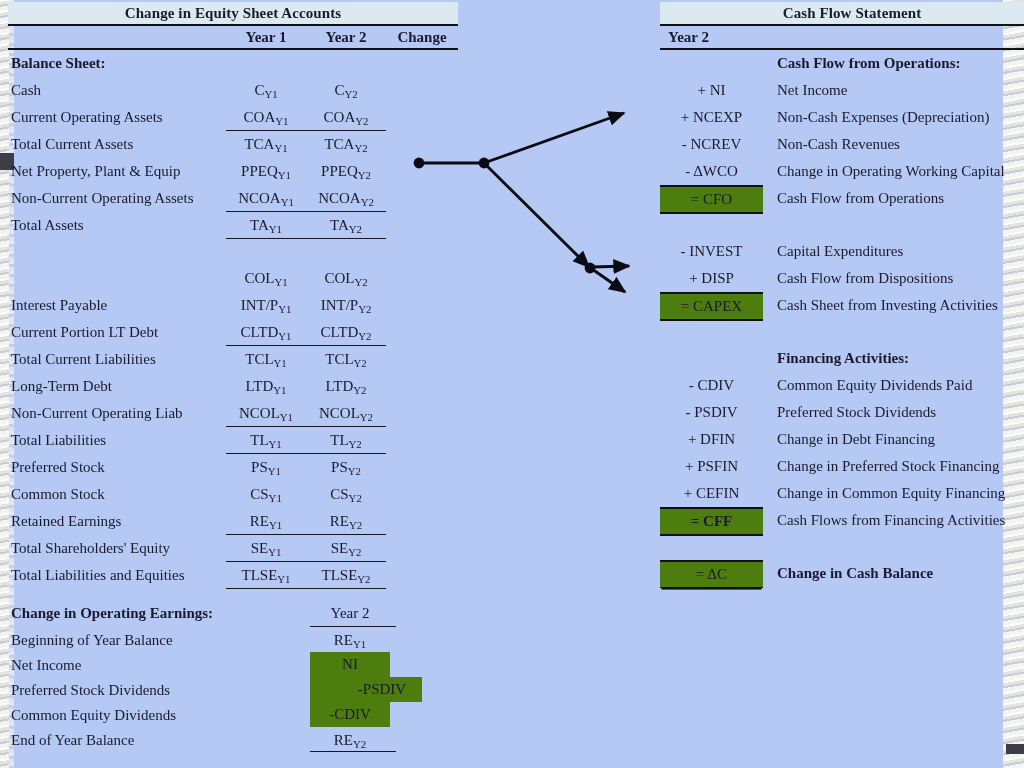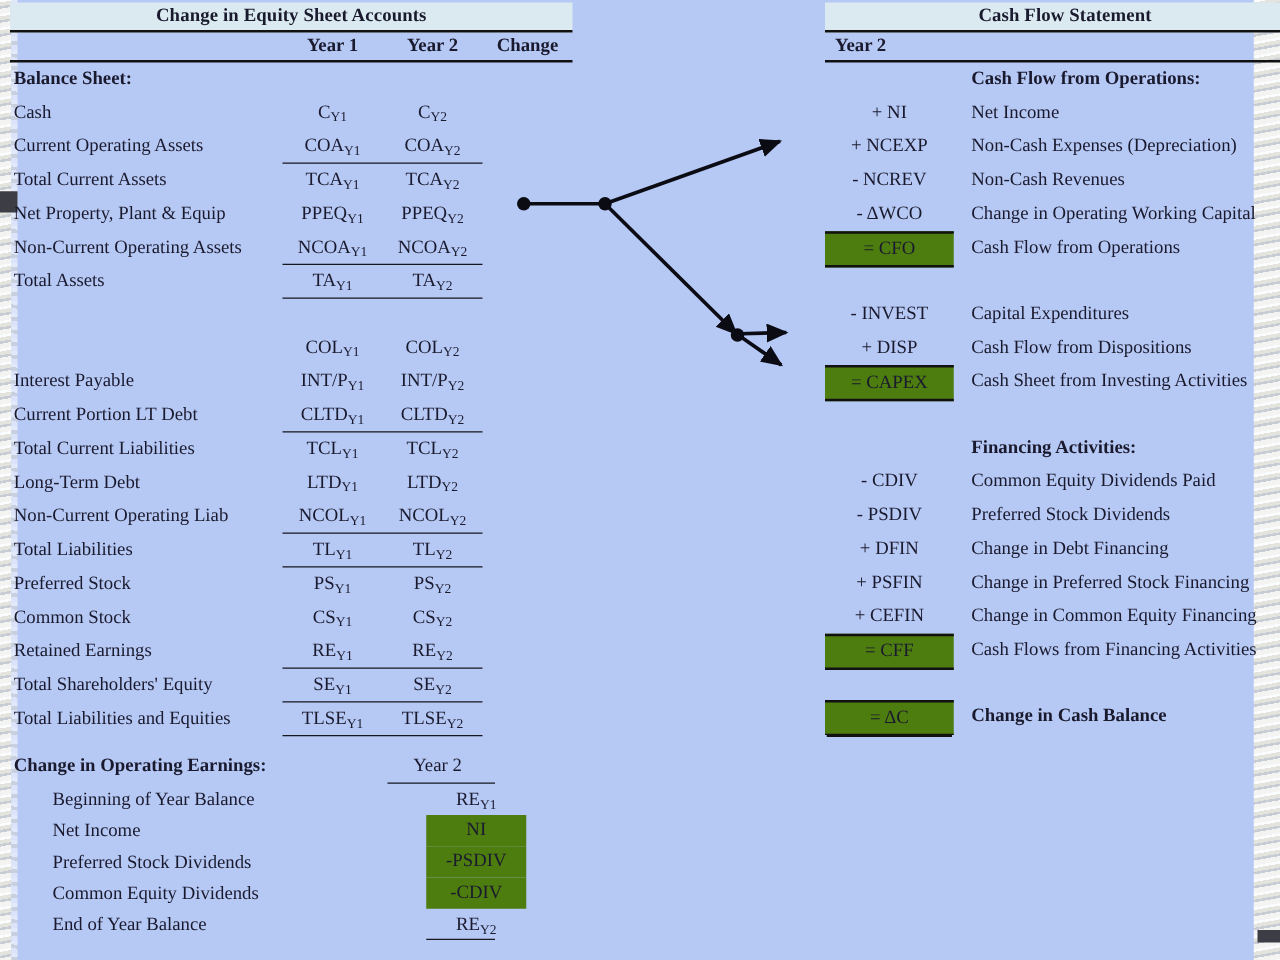--- a/index.html
+++ b/index.html
@@ -43,21 +43,21 @@
     line-height:22px;height:22px;
   }
   .subhdr{
     height:22px;line-height:22px;
     border-bottom:2.5px solid #111;
     position:relative;font-weight:bold;font-size:15px;
   }
   .rowblk{position:relative;}
   .row{height:27px;line-height:27px;position:relative;font-size:15px;white-space:nowrap;}
   .row.gap{height:26px;}
-  .row.tight{height:25px;margin-left:31px;}
+  .row.tight{height:25px;}
   .lbl{position:absolute;left:0;top:0;}
   .bold{font-weight:bold;}
   .cell{position:absolute;top:0;text-align:center;}
   sub{font-size:.72em;vertical-align:-0.28em;}
 
   
   .rule,.rule2{position:absolute;left:0;right:0;}
   .rule{bottom:0;border-bottom:1.6px solid #17171f;}
   .rule2{bottom:0;border-bottom:1.6px solid #17171f;box-shadow:0 3px 0 -1.4px #17171f;}
 
@@ -227,21 +227,21 @@
       <div class="row tight">
         <span class="lbl l-lbl">Beginning of Year Balance</span>
         <span class="cell re-col">RE<sub>Y1</sub></span>
       </div>
       <div class="row tight">
         <span class="lbl l-lbl">Net Income</span>
         <span class="cell re-col shade" style="height: 25px; line-height: 25px;">NI</span>
       </div>
       <div class="row tight">
         <span class="lbl l-lbl">Preferred Stock Dividends</span>
-        <span class="cell re-col shade" style="height: 25px; line-height: 25px;">-PSDIV</span>
+        <span class="cell re-col shade" style="height: 25px; line-height: 25px; padding-left: 32px;">-PSDIV</span>
       </div>
       <div class="row tight">
         <span class="lbl l-lbl">Common Equity Dividends</span>
         <span class="cell re-col shade" style="height: 25px; line-height: 25px;">-CDIV</span>
       </div>
       <div class="row tight">
         <span class="lbl l-lbl">End of Year Balance</span>
         <span class="cell re-col">RE<sub>Y2</sub></span>
         <span class="rule2" style="left: 302px; right: 62px;"></span>
       </div>
@@ -319,21 +319,21 @@
       </div>
       <div class="row">
         <span class="cell r-amt">+ PSFIN</span>
         <span class="lbl r-desc">Change in Preferred Stock Financing</span>
       </div>
       <div class="row">
         <span class="cell r-amt">+ CEFIN</span>
         <span class="lbl r-desc">Change in Common Equity Financing</span>
       </div>
       <div class="row">
-        <span class="cell r-amt shade boxtop boxbot" style="height: 25px; line-height: 25px;">= CFF</span>
+        <span class="cell r-amt shade boxtop boxbot" style="height: 25px; line-height: 25px; font-weight: bold;">= CFF</span>
         <span class="lbl r-desc">Cash Flows from Financing Activities</span>
       </div>
       <div class="row gap">
         <span class="cell r-amt"></span>
         <span class="lbl r-desc"></span>
       </div>
       <div class="row">
         <span class="cell r-amt shade boxtop boxdbl" style="height: 25px; line-height: 25px;">= ΔC</span>
         <span class="lbl r-desc bold">Change in Cash Balance</span>
       </div>

